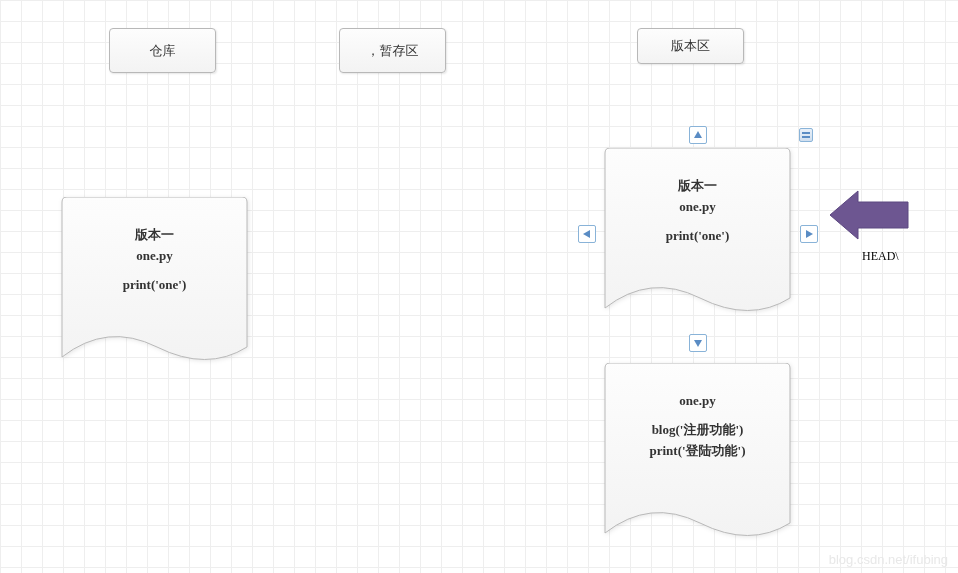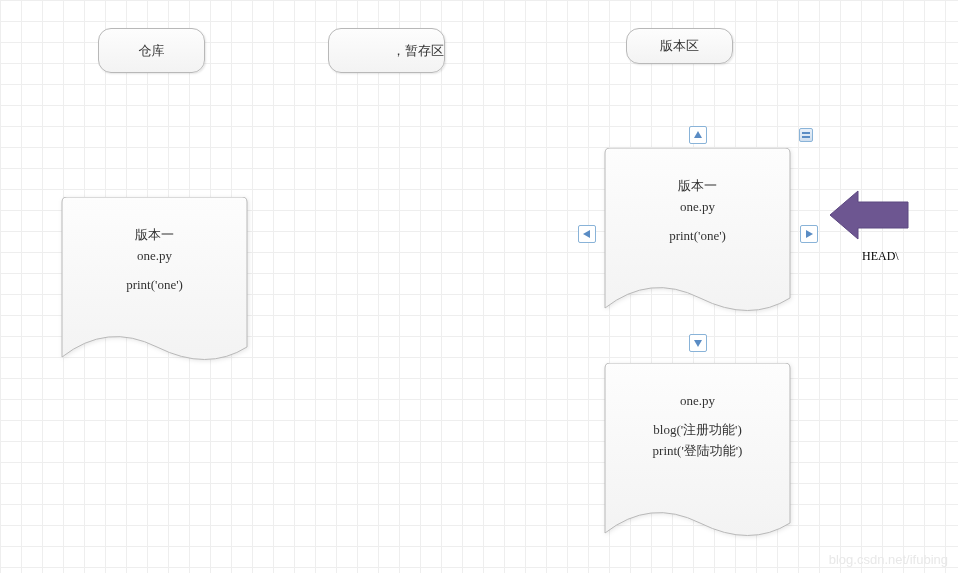--- a/index.html
+++ b/index.html
@@ -9,44 +9,44 @@
   background-color: #fff;
   background-image:
     linear-gradient(to right, #eee 1px, transparent 1px),
     linear-gradient(to bottom, #eee 1px, transparent 1px);
   background-size: 21px 21px;
   overflow: hidden;
 }
 .header-box {
   position: absolute;
   border: 1px solid #b8b8b8;
-  border-radius: 13px;
+  border-radius: 4px;
   background: linear-gradient(to bottom, #fdfdfd, #f3f3f3);
   box-shadow: 1px 1px 2px rgba(0,0,0,0.1);
   font-size: 13px;
   color: #333;
-  display: flex; align-items: center; justify-content: center;
+  display: flex; align-items: center; justify-content: center; margin-left: 11px;
 }
 .document-box {
   position: absolute;
   width: 195px;
   filter: drop-shadow(1px 1px 2px rgba(0,0,0,0.1));
 }
 .document-svg {
   position: absolute; top:0; left:0; width:100%; height:100%;
 }
 .document-content {
   position: absolute; top:0; left:0; width:100%;
   text-align: center;
   font-size: 13px;
   color: #333;
   line-height: 1.6;
   padding-top: 28px;
 }
-.doc-line { display:block; }
+.doc-line { display:block;font-weight:bold; }
 .sel-handle {
   position: absolute; width:18px; height:18px;
   border:1px solid #89b3d8;
   border-radius: 2px;
   background: #fff;
   display:flex; align-items:center; justify-content:center;
 }
 .connect-handle {
   position: absolute; width:14px; height:14px;
   border:1px solid #89b3d8;
@@ -67,21 +67,21 @@
   font-family: Arial, sans-serif;
 }
 </style>
 </head>
 <body>
 
 <div class="header-box" style="left:98px; top:28px; width:107px; height:45px;">
   <span>仓库</span>
 </div>
 
-<div class="header-box" style="left:328px; top:28px; width:117px; height:45px;justify-content:flex-end;">
+<div class="header-box" style="left:328px; top:28px; width:107px; height:45px;">
   <span>，暂存区</span>
 </div>
 
 <div class="header-box" style="left:626px; top:28px; width:107px; height:36px;">
   <span>版本区</span>
 </div>
 
 <div class="document-box" style="left:57px; top:197px; height:175px;">
   <svg class="document-svg" viewBox="0 0 195 175" preserveAspectRatio="none">
     <path d="M5,5 Q5,0 10,0 L185,0 Q190,0 190,5 L190,150 Q150,175 100,150 Q50,125 5,160 Z" fill="url(#g1)" stroke="#b8b8b8" stroke-width="1"></path>

